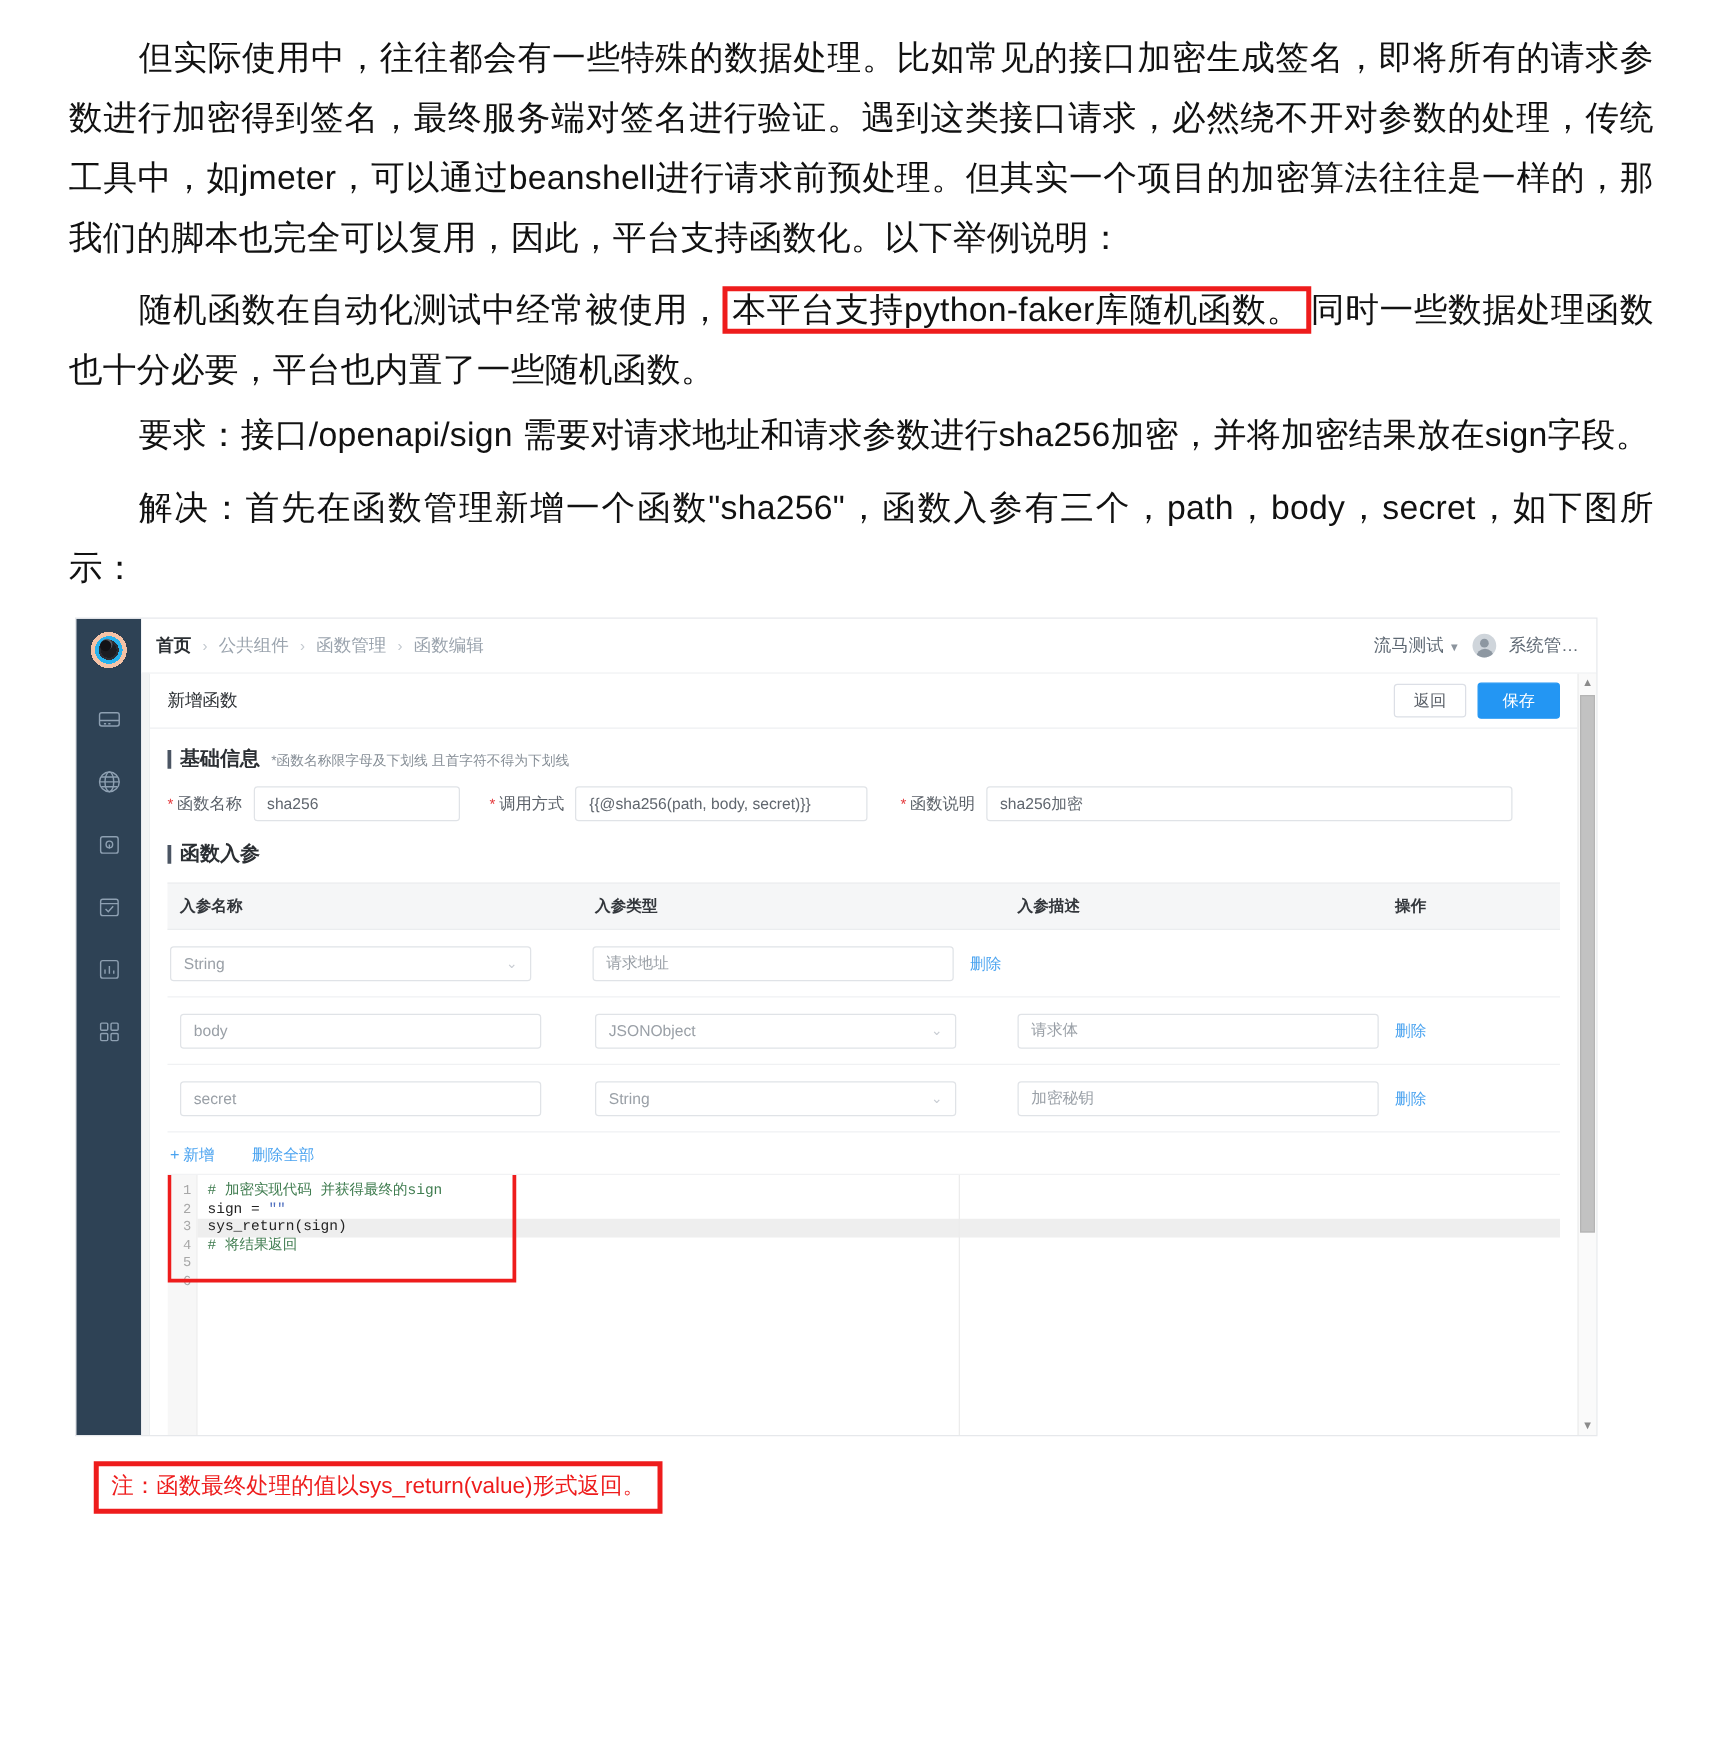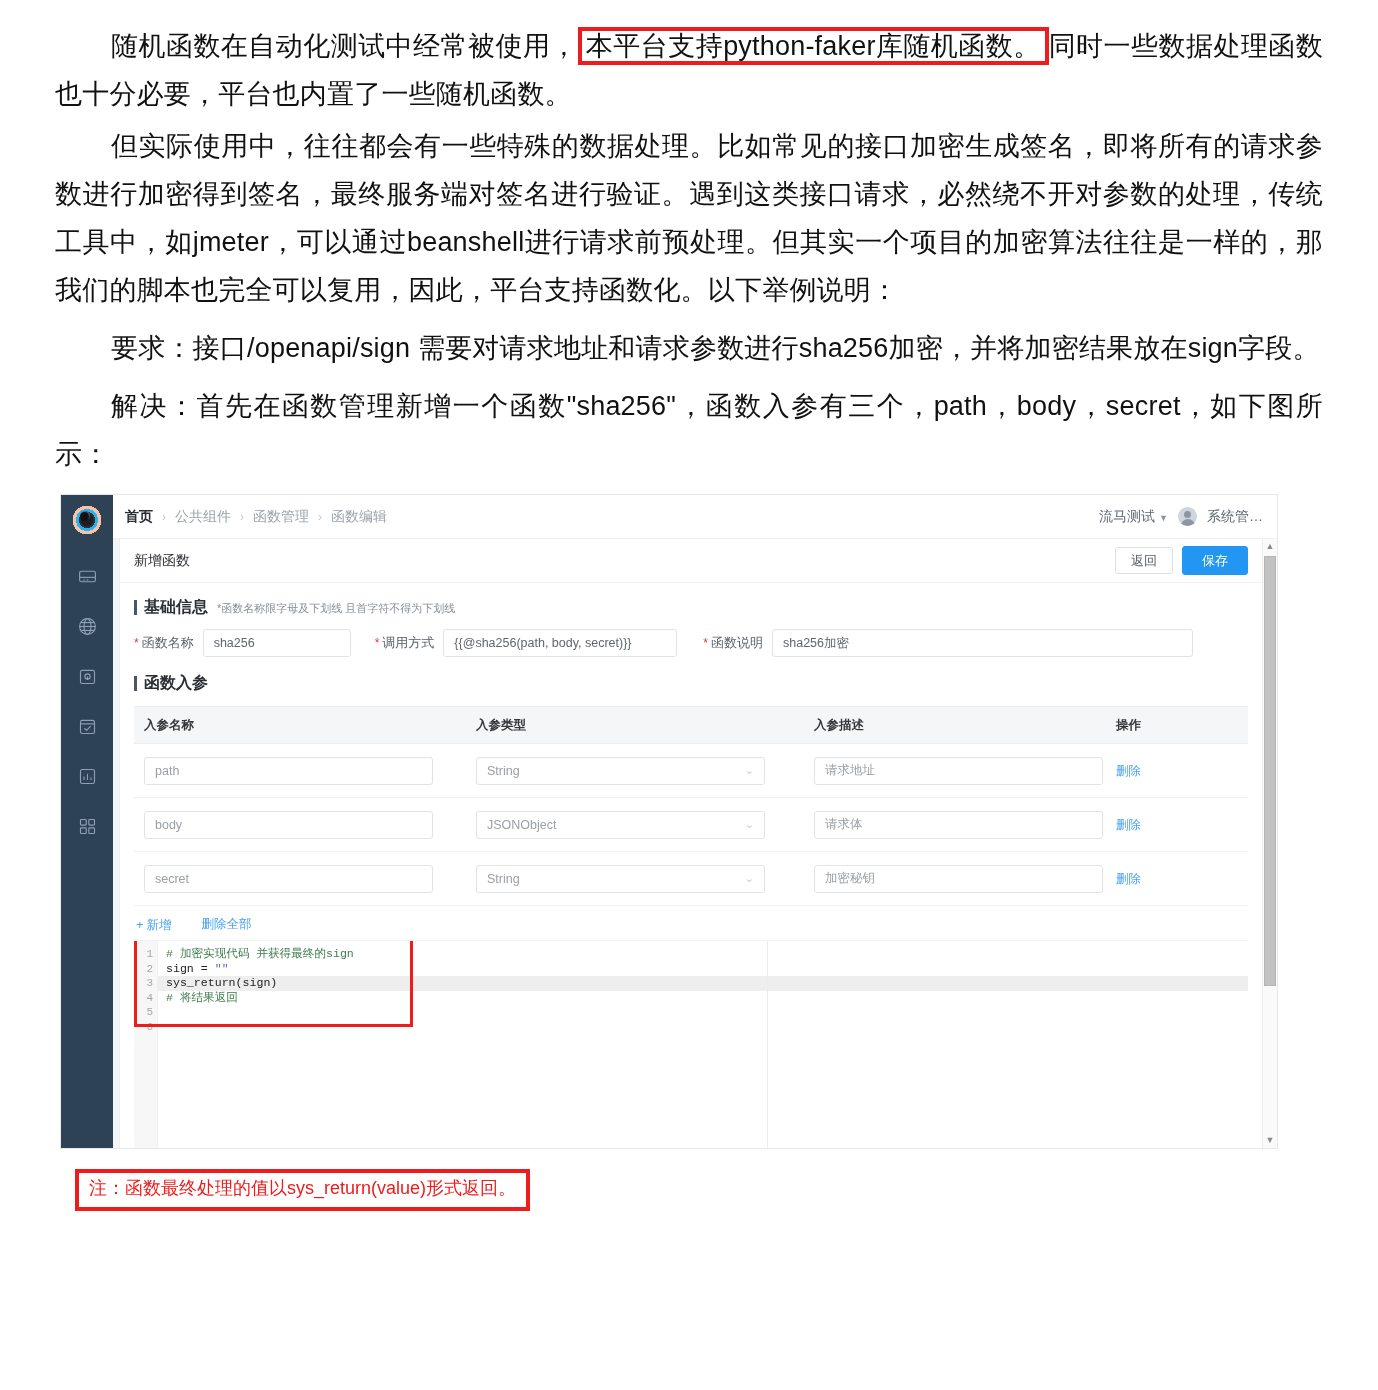--- a/index.html
+++ b/index.html
@@ -132,21 +132,21 @@
   .form-row { display:flex; align-items:center; padding:11px 14px 0 14px; gap:0; }
   .field { display:flex; align-items:center; }
   .req-star { color:#e4393c; font-size:12px; margin-right:3px; }
   .flabel { font-size:13px; color:#5a6068; white-space:nowrap; }
   .finput {
     border:1px solid #e0e3e7; border-radius:3px; background:#fff;
     height:28px; font-size:12.5px; color:#60666e;
     padding:0 10px; display:flex; align-items:center;
     margin-left:9px;
   }
-  .finput.w1 { width:148px; }
+  .finput.w1 { width:165px; }
   .finput.w2 { width:234px; }
   .finput.w3 { width:421px; }
   .gap-l { margin-left:24px; }
   .gap-l2 { margin-left:26px; }
 
   
   .tbl { margin:12px 14px 0 14px; }
   .tbl-head {
     display:flex; background:#f5f6f7;
     border-top:1px solid #ebedef; border-bottom:1px solid #ebedef;
@@ -236,23 +236,23 @@
     padding:4px 10px 7px 10px;
     font-weight:normal;
     white-space:nowrap;
   }
 </style>
 </head>
 <body>
 
 <div class="article">
 
+  <p class="para">但实际使用中，往往都会有一些特殊的数据处理。比如常见的接口加密生成签名，即将所有的请求参数进行加密得到签名，最终服务端对签名进行验证。遇到这类接口请求，必然绕不开对参数的处理，传统工具中，如jmeter，可以通过beanshell进行请求前预处理。但其实一个项目的加密算法往往是一样的，那我们的脚本也完全可以复用，因此，平台支持函数化。以下举例说明：</p>
+
   <p class="para tight"><span>随机函数在自动化测试中经常被使用，</span><span class="hl-box">本平台支持python-faker库随机函数。</span><span>同时一些数据处理函数也十分必要，平台也内置了一些随机函数。</span></p>
-
-  <p class="para">但实际使用中，往往都会有一些特殊的数据处理。比如常见的接口加密生成签名，即将所有的请求参数进行加密得到签名，最终服务端对签名进行验证。遇到这类接口请求，必然绕不开对参数的处理，传统工具中，如jmeter，可以通过beanshell进行请求前预处理。但其实一个项目的加密算法往往是一样的，那我们的脚本也完全可以复用，因此，平台支持函数化。以下举例说明：</p>
 
   <p class="para">要求：接口/openapi/sign 需要对请求地址和请求参数进行sha256加密，并将加密结果放在sign字段。</p>
 
   <p class="para">解决：首先在函数管理新增一个函数"sha256"，函数入参有三个，path，body，secret，如下图所示：</p>
 </div>
 
 <div class="app-shot">
 
   <div class="app-sidebar">
     <div class="app-logo"></div>
@@ -379,23 +379,20 @@
 
         <div class="tbl">
           <div class="tbl-head">
             <div class="th c1">入参名称</div>
             <div class="th c2">入参类型</div>
             <div class="th c3">入参描述</div>
             <div class="th c4">操作</div>
           </div>
 
           <div class="tbl-row">
-            <div class="c1">
-                <span class="cell-input ci-name">path</span>
-              </div>
             <div class="c2">
                 <span class="cell-input ci-type">
                   <span>String</span>
                   <span class="chev">⌄</span>
                 </span>
               </div>
             <div class="c3">
                 <span class="cell-input ci-desc">请求地址</span>
               </div>
             <div class="c4"><span class="link">删除</span></div>

